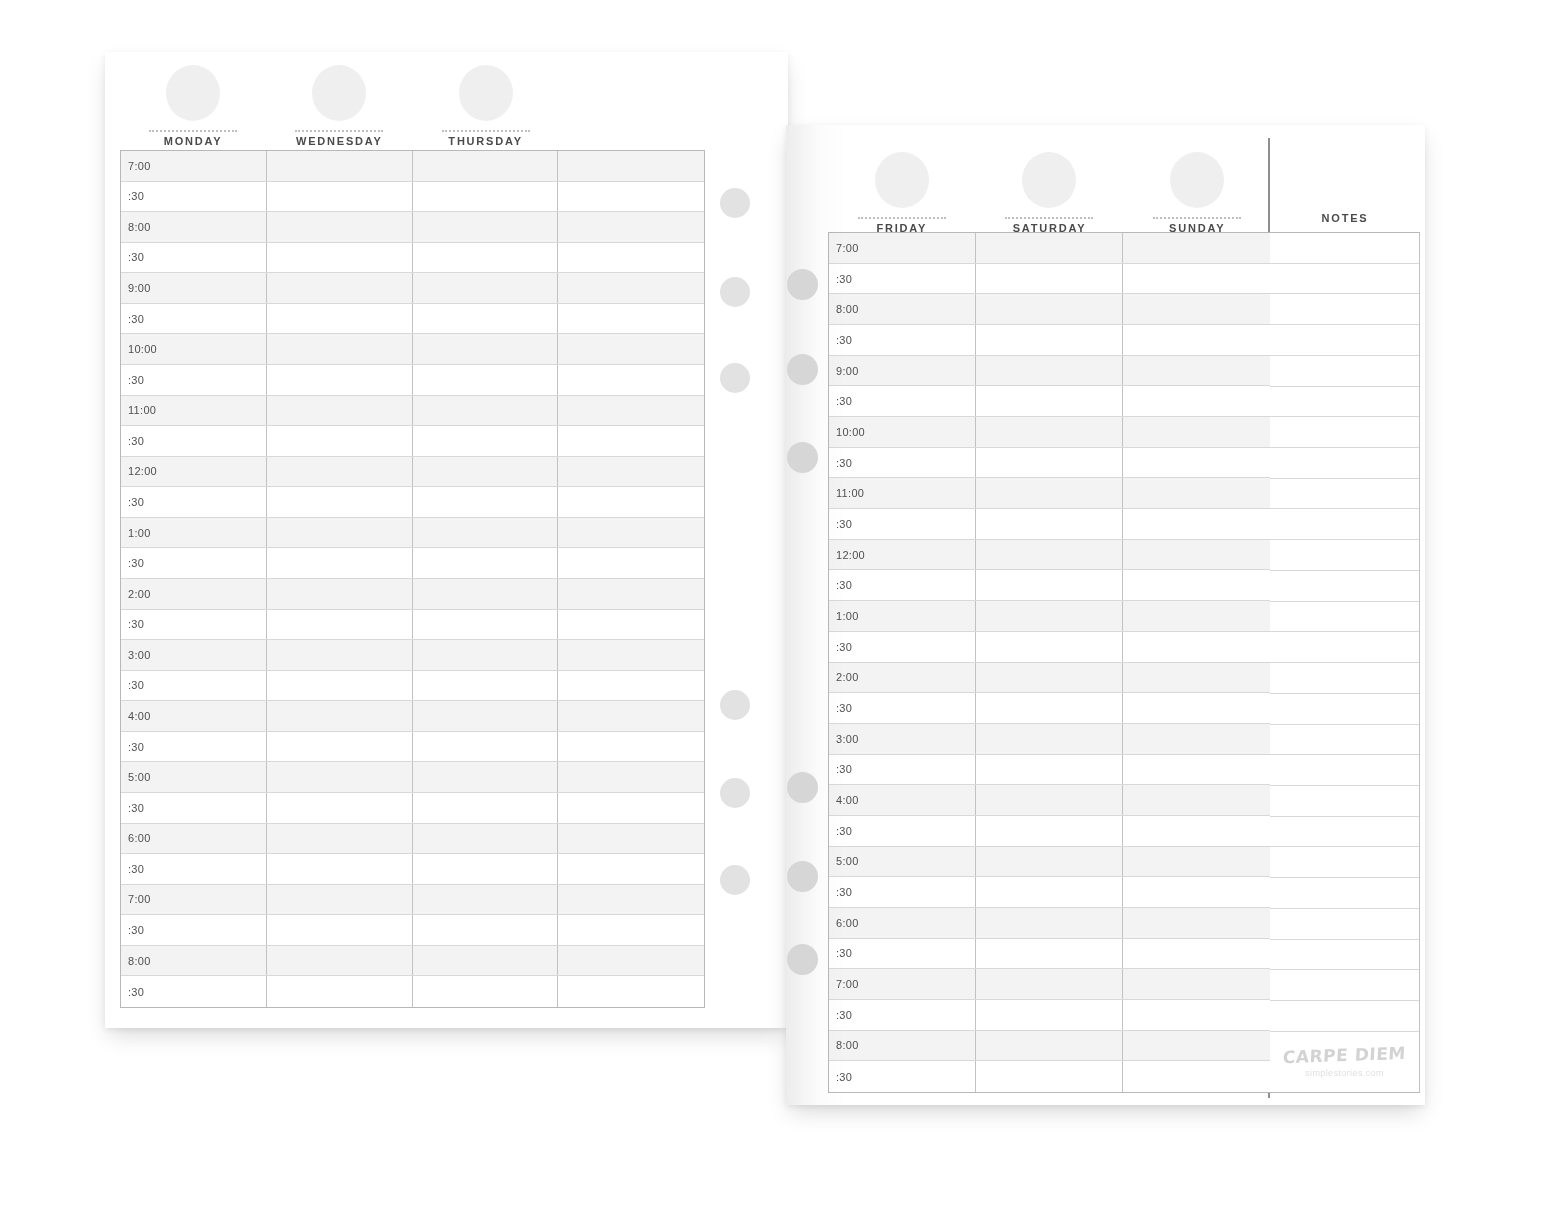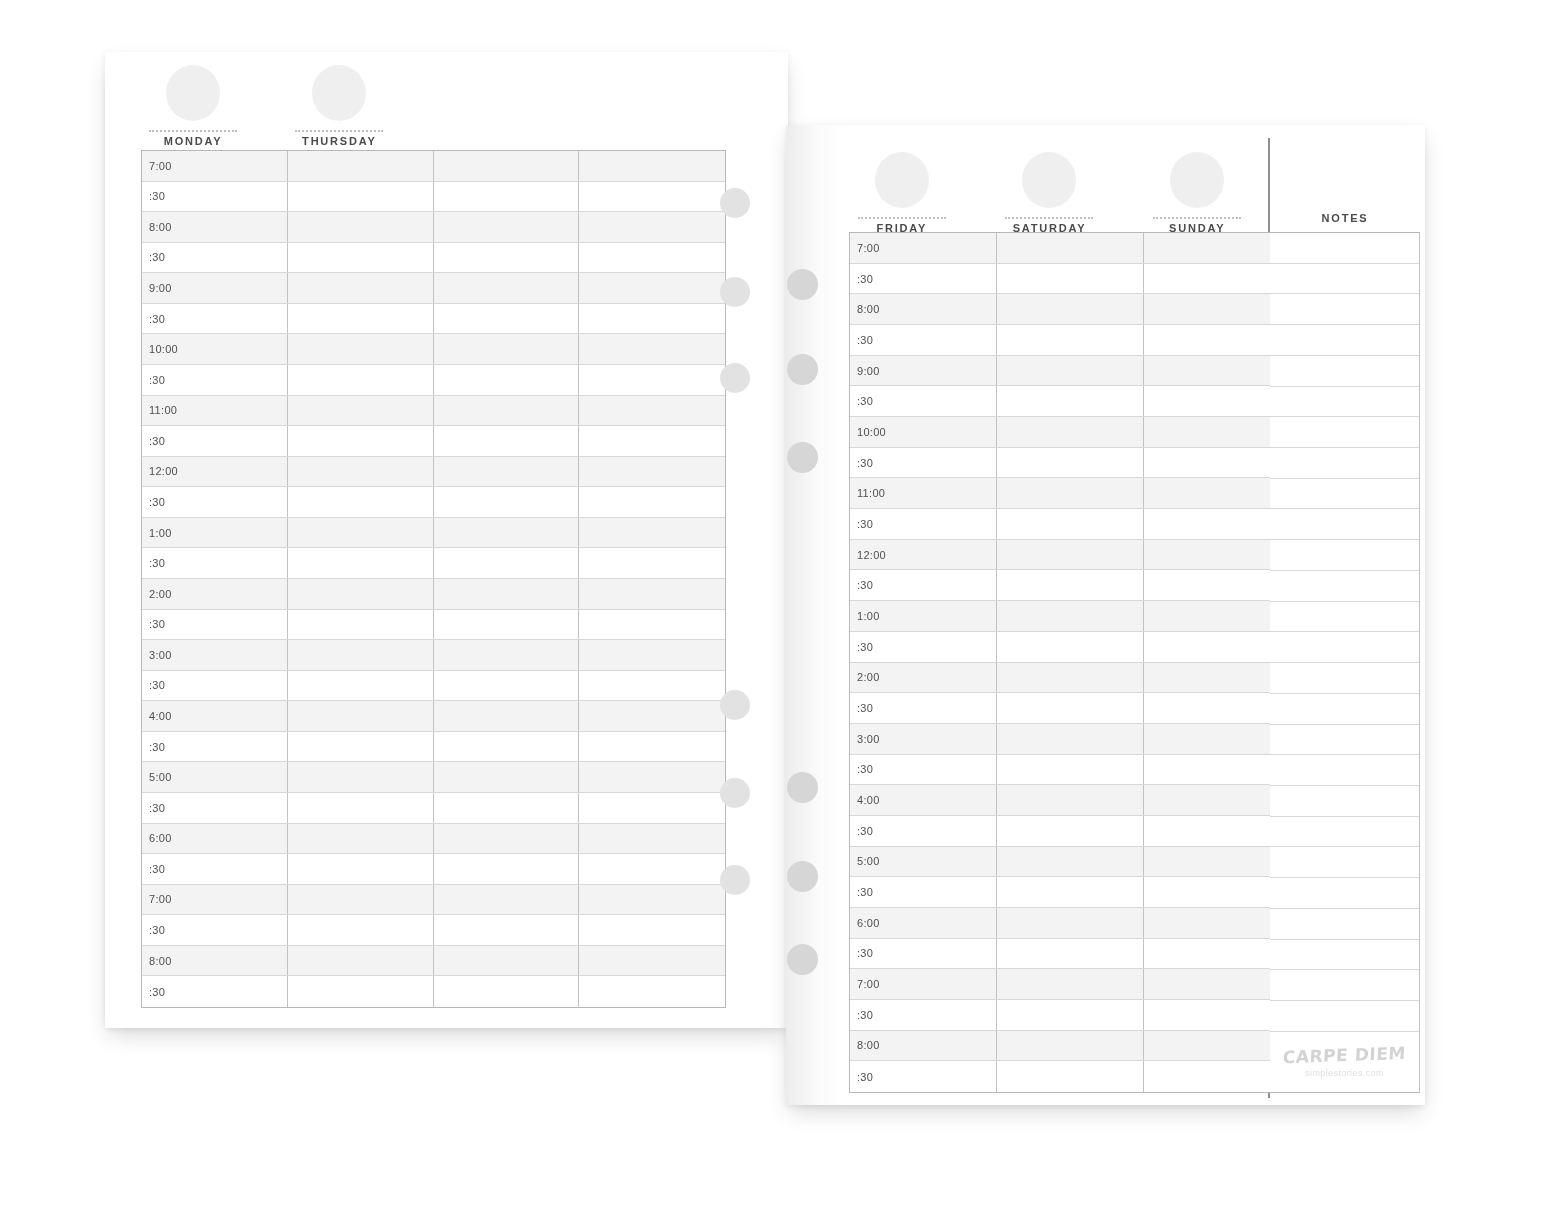--- a/index.html
+++ b/index.html
@@ -50,21 +50,20 @@
     text-align: center; margin-top: 0;
   }
 
   
   .schedule {
     position: absolute;
     display: grid;
     border: 1px solid var(--outer-line, #b8b8b8);
     grid-template-rows: repeat(28, 1fr);
     background: #ffffff;
-    margin-left: 21px;
   }
   .page-left  .schedule { left: 15px; top: 98px;  width: 585px; height: 858px; }
   .page-right .schedule { left: 42px; top: 107px; width: 443px; height: 861px; }
   .srow { display: grid; border-bottom: 1px solid var(--row-line, #d8d8d8); }
   .srow:last-child { border-bottom: none; }
   .srow.shade { background: var(--row-shade, #f3f3f4); }
   .page-left  .srow { grid-template-columns: repeat(4,1fr); }
   .page-right .srow { grid-template-columns: repeat(3,1fr); }
   .scell { border-right: 1px solid var(--grid-line, #c2c2c2); display: flex; align-items: center; }
   .scell:last-child { border-right: none; }
@@ -111,20 +110,25 @@
 <div class="page page-left">
   <div class="day-header">
     <div class="day-group">
       <div class="day-circle"></div>
       <div class="day-dots"></div>
       <div class="day-label">MONDAY</div>
     </div>
     <div class="day-group">
       <div class="day-circle"></div>
       <div class="day-dots"></div>
+      <div class="day-label">WEDNESDAY</div>
+    </div>
+    <div class="day-group">
+      <div class="day-circle"></div>
+      <div class="day-dots"></div>
       <div class="day-label">THURSDAY</div>
     </div>
   </div>
 
   <div class="schedule" id="grid-left">
       <div class="srow shade">
         <div class="scell">
           <span class="time">7:00</span>
         </div>
         <div class="scell"></div>

